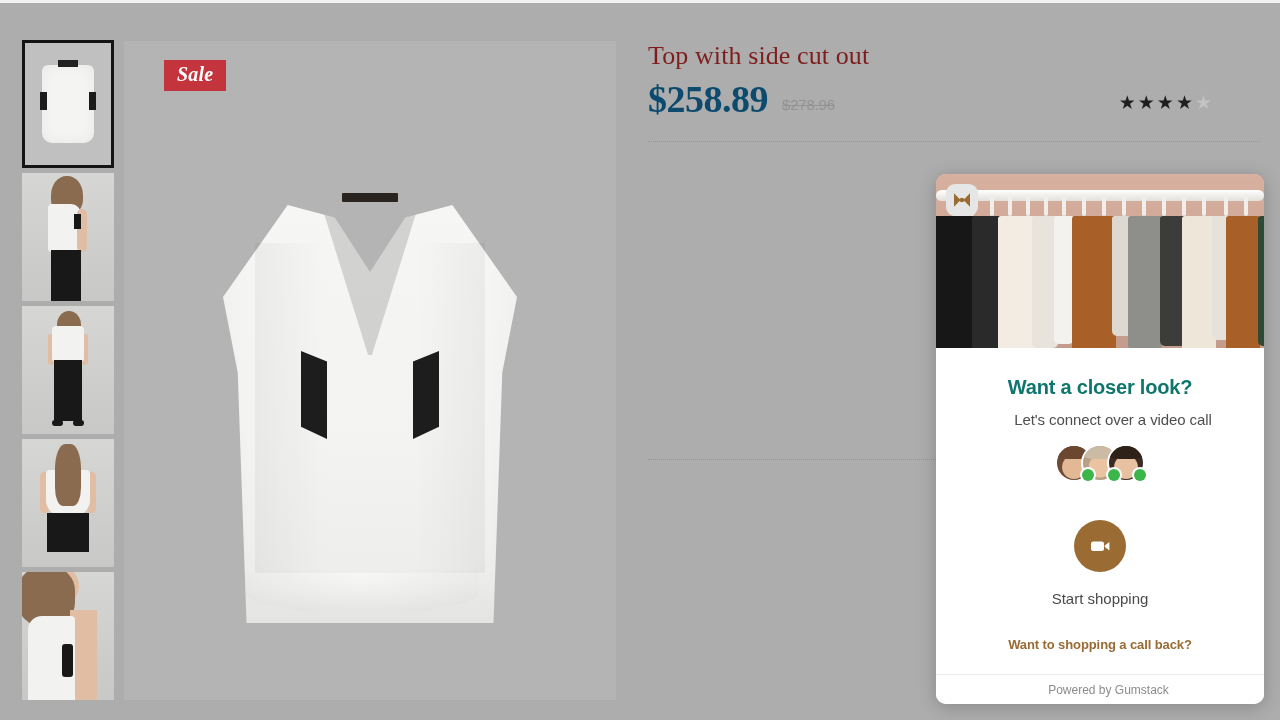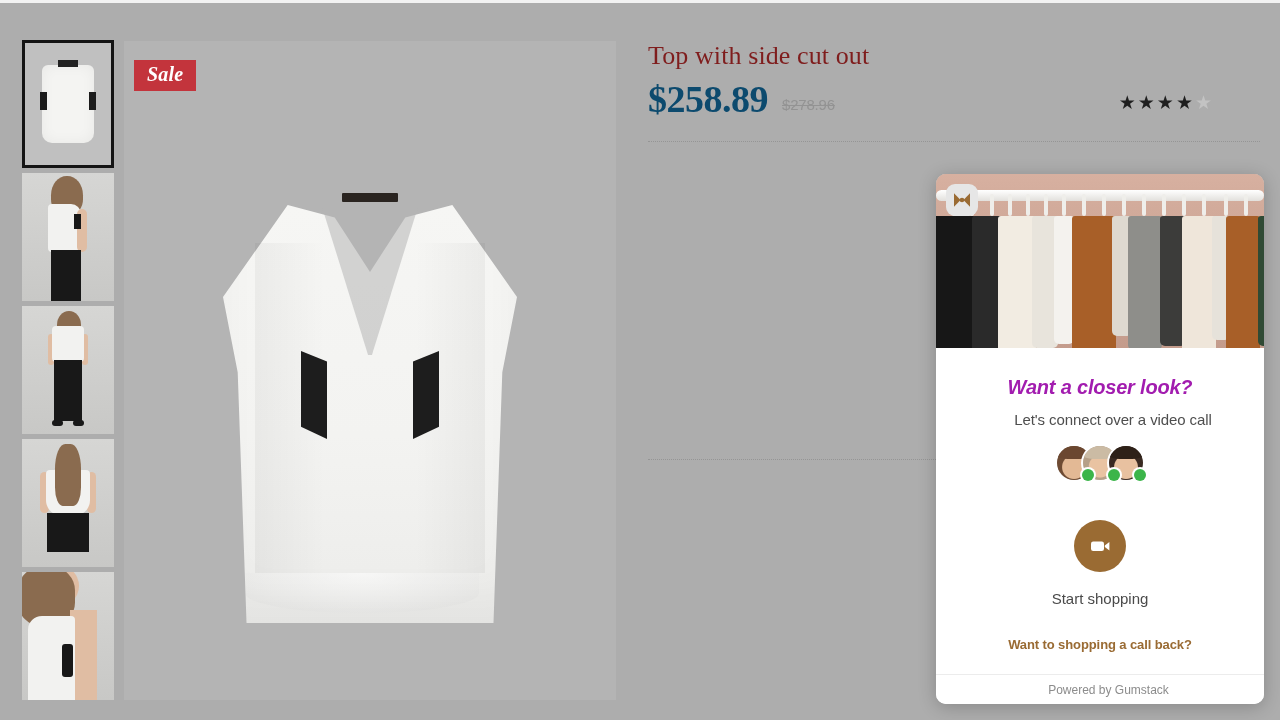--- a/index.html
+++ b/index.html
@@ -112,21 +112,21 @@
     position: absolute;
     left: 124px;
     top: 41px;
     width: 492px;
     height: 659px;
     background: #b4b4b4;
     overflow: hidden;
   }
   .sale-badge {
     position: absolute;
-    left: 10px;
+    left: 40px;
     top: 19px;
     background: #c3343c;
     color: #ffffff;
     font-family: "Liberation Serif", serif;
     font-style: italic;
     font-weight: bold;
     font-size: 20px;
     padding: 3px 13px 5px 13px;
     letter-spacing: .2px;
     z-index: 3;
@@ -294,24 +294,23 @@
   .widget-body {
     flex: 1 1 auto;
     background: #ffffff;
     text-align: center;
     padding-top: 28px;
     position: relative;
   }
   .widget-heading {
     font-size: 20px;
     font-weight: bold;
-    color: #a21caf;
+    color: #0f766e;
     margin: 0;
     letter-spacing: -.2px;
-    font-style: italic;
   }
   .widget-sub {
     font-size: 15px;
     color: #4e4e4e;
     margin-top: 12px;
     letter-spacing: -.1px;
     padding-left: 26px;
   }
   .avatars {
     margin-top: 16px;

